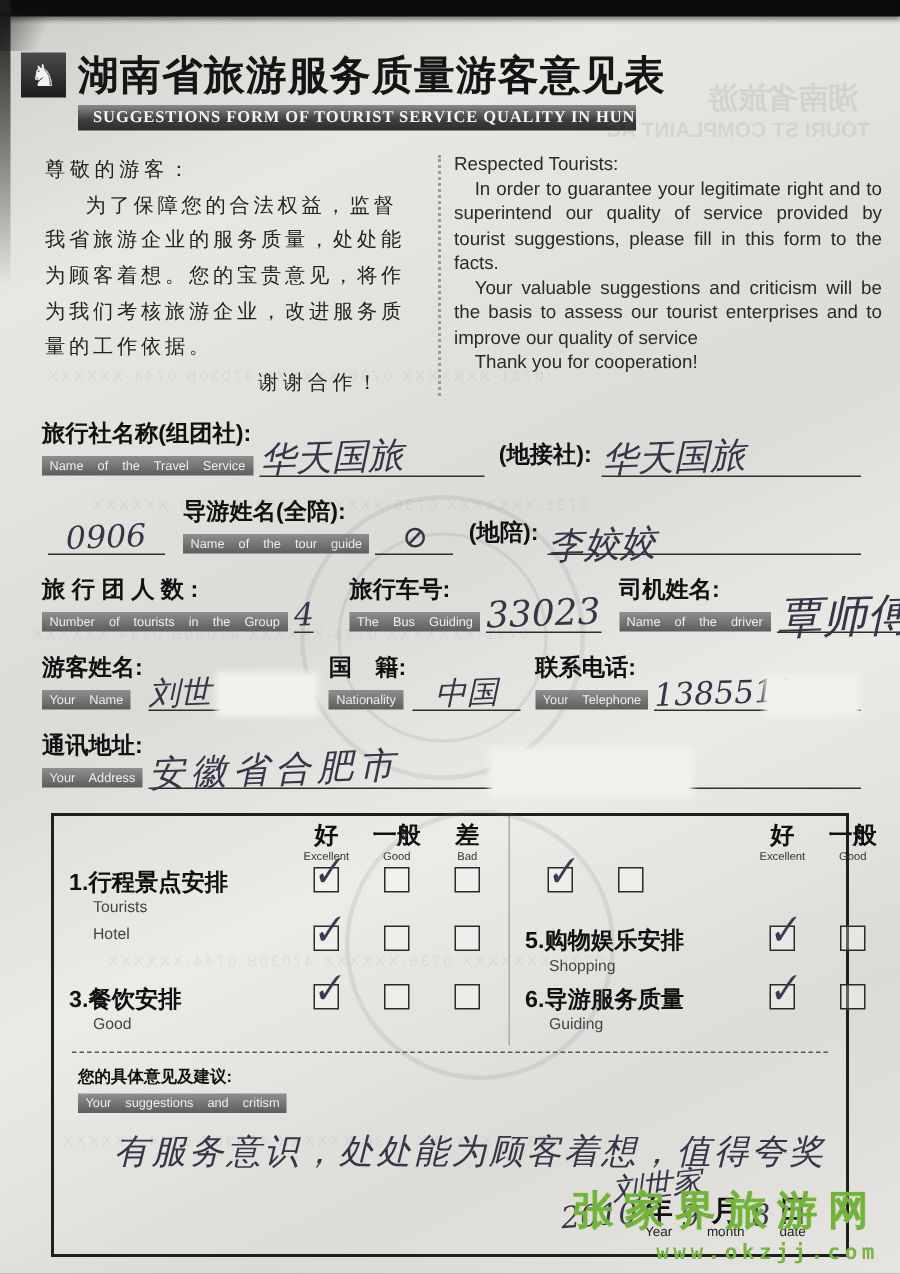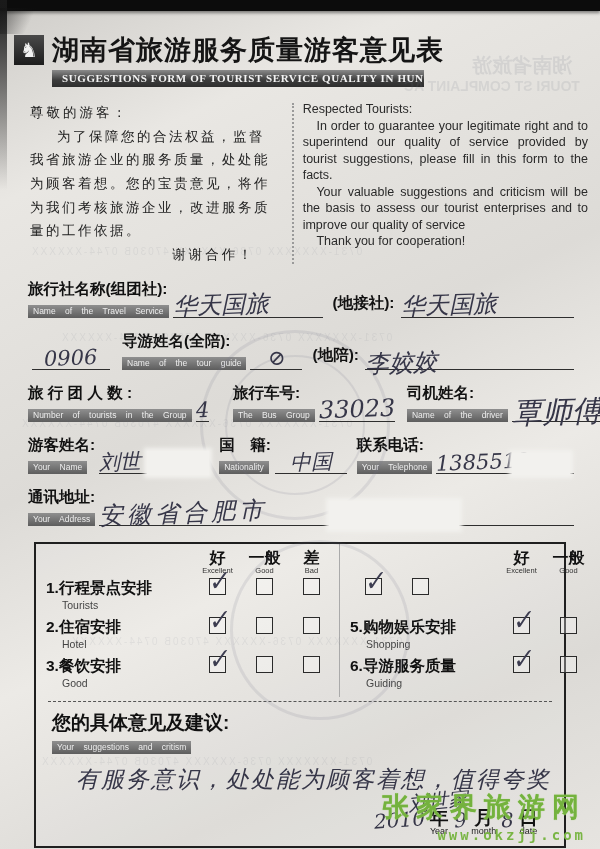--- a/index.html
+++ b/index.html
@@ -62,21 +62,21 @@
   .rlabel { width:148px; }
   .rlabel .cn { font-size:15.5px; font-weight:bold; color:#111; white-space:nowrap; }
   .rlabel .en { font-size:10.5px; color:#444; margin-left:16px; }
   .cbcell { width:47px; text-align:center; position:relative; }
   .cb { display:inline-block; width:17px; height:17px; border:1.6px solid #2a2a2a; background:rgba(255,255,255,.3); }
   .checkmark { position:absolute; left:13px; top:-12px; font-size:26px; color:#3c3c50;
                font-family:"DejaVu Serif", serif; font-style:italic; transform:rotate(-10deg); pointer-events:none; }
   .dashline { border-top:1.6px dashed #555; margin:4px 12px 0 12px; }
 
   .sugg { padding:8px 14px 0 16px; }
-  .sugg .cn { font-size:19px; font-weight:bold; color:#111; }
+  .sugg .cn { font-size:11px; font-weight:bold; color:#111; }
   .comment { margin:14px 10px 0 40px; }
   .comment .hw { font-size:23px; letter-spacing:2px; }
 
   .datebox { text-align:right; padding:2px 26px 10px 0; }
   .sig { display:block; margin:-2px 70px 0 0; }
   .sig .hw { font-size:20px; transform:rotate(-6deg); display:inline-block; }
   .dateline { display:inline-flex; align-items:flex-start; gap:2px; margin-top:-4px; }
   .dcol { display:inline-flex; flex-direction:column; align-items:center; line-height:1; }
   .dcol .cn { font-size:19px; font-weight:bold; color:#111; }
   .dcol .en { font-size:9px; color:#222; }
@@ -171,21 +171,21 @@
   <div class="frow">
     <div class="flabel">
       <div class="cn">旅 行 团 人 数 :</div>
       <div class="chip">Number of tourists in the Group</div>
     </div>
     <div class="fval" style="width:56px; justify-content:center;">
         <span class="hw">4</span>
       </div>
     <div class="flabel" style="margin-left:20px;">
       <div class="cn">旅行车号:</div>
-      <div class="chip">The Bus Group</div>
+      <div class="chip">The Bus Guiding</div>
     </div>
     <div class="fval" style="width:96px; justify-content:center;">
         <span class="hw big">33023</span>
       </div>
     <div class="flabel" style="margin-left:8px;">
       <div class="cn">司机姓名:</div>
       <div class="chip">Name of the driver</div>
     </div>
     <div class="fval grow">
         <span class="hw big overflow" style="font-size:30px;">覃师傅</span>
@@ -252,21 +252,20 @@
           <div class="rlabel">
               <div class="cn">1.行程景点安排</div>
               <div class="en">Tourists</div>
             </div>
           <div class="cbcell"><span class="cb"></span><span class="checkmark">✓</span></div>
           <div class="cbcell"><span class="cb"></span></div>
           <div class="cbcell"><span class="cb"></span></div>
         </div>
         <div class="ritem">
           <div class="rlabel">
-              <div class="cn">2.住宿安排</div>
               <div class="en">Hotel</div>
             </div>
           <div class="cbcell"><span class="cb"></span><span class="checkmark">✓</span></div>
           <div class="cbcell"><span class="cb"></span></div>
           <div class="cbcell"><span class="cb"></span></div>
         </div>
         <div class="ritem">
           <div class="rlabel">
               <div class="cn">3.餐饮安排</div>
               <div class="en">Good</div>

